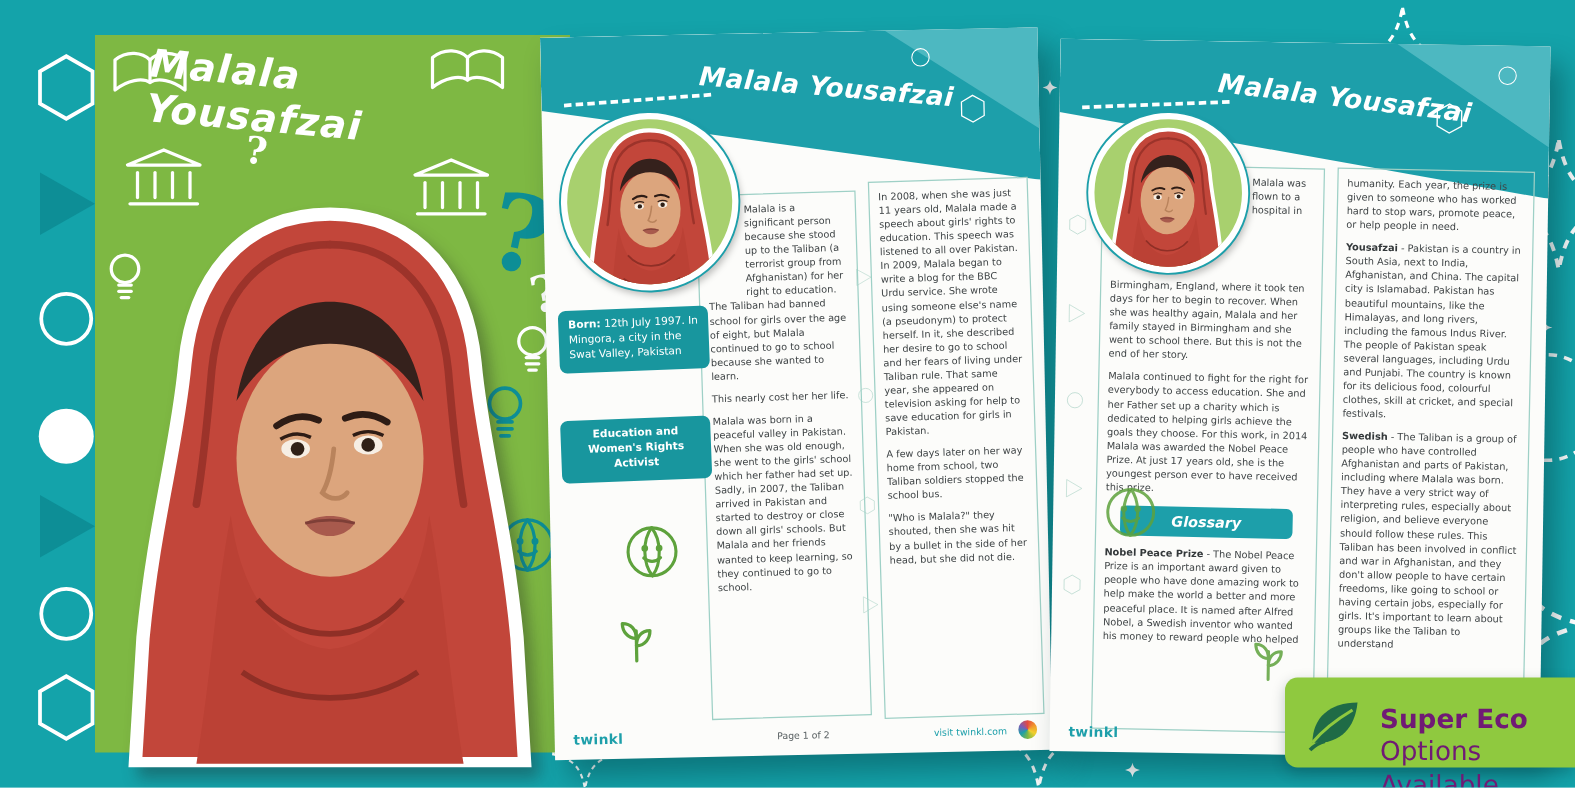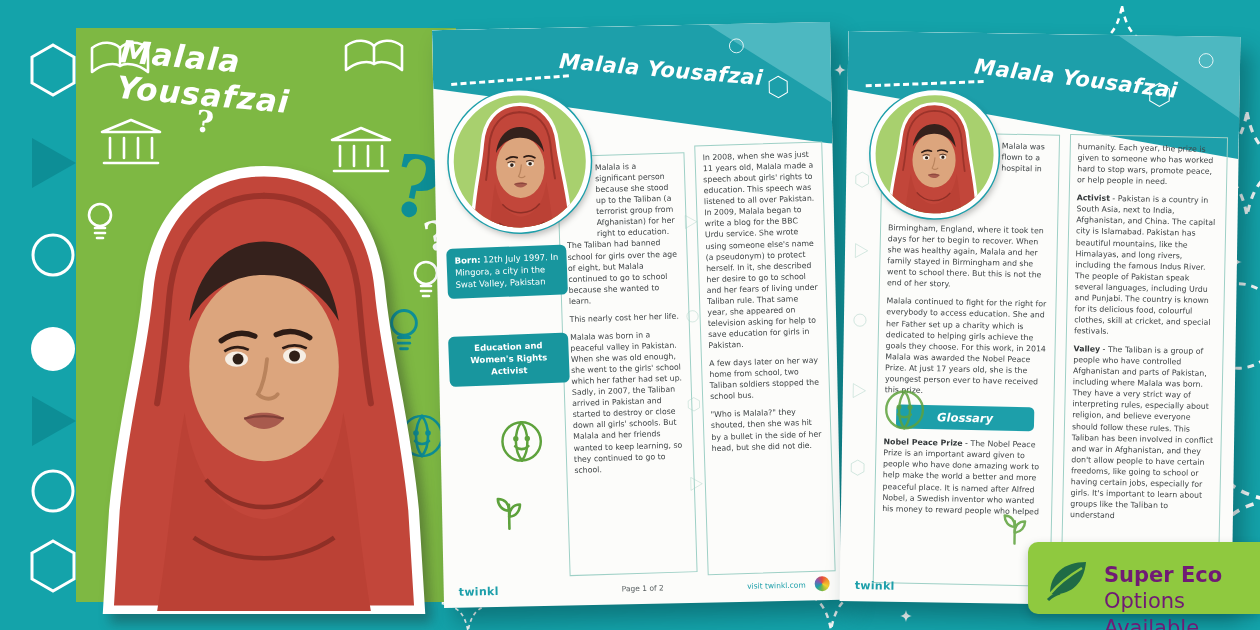--- a/index.html
+++ b/index.html
@@ -346,25 +346,25 @@
       <div class="glossary-banner">Glossary</div>
       <p>
         <b>Nobel Peace Prize</b>
         <span>- The Nobel Peace Prize is an important award given to people who have done amazing work to help make the world a better and more peaceful place. It is named after Alfred Nobel, a Swedish inventor who wanted his money to reward people who helped</span>
       </p>
     </div>
 
     <div class="col" style="top:100px;left:222px;width:158px;height:452px;transform:rotate(0.3deg)">
       <p>humanity. Each year, the prize is given to someone who has worked hard to stop wars, promote peace, or help people in need.</p>
       <p>
-        <b>Activist</b>
+        <b>Yousafzai</b>
         <span>- Pakistan is a country in South Asia, next to India, Afghanistan, and China. The capital city is Islamabad. Pakistan has beautiful mountains, like the Himalayas, and long rivers, including the famous Indus River. The people of Pakistan speak several languages, including Urdu and Punjabi. The country is known for its delicious food, colourful clothes, skill at cricket, and special festivals.</span>
       </p>
       <p>
-        <b>Valley</b>
+        <b>Swedish</b>
         <span>- The Taliban is a group of people who have controlled Afghanistan and parts of Pakistan, including where Malala was born. They have a very strict way of interpreting rules, especially about religion, and believe everyone should follow these rules. This Taliban has been involved in conflict and war in Afghanistan, and they don't allow people to have certain freedoms, like going to school or having certain jobs, especially for girls. It's important to learn about groups like the Taliban to understand</span>
       </p>
     </div>
 
     <svg class="doodle green" style="left:40px;top:356px;width:44px;height:44px;opacity:.85" viewBox="0 0 48 48">
         <circle cx="24" cy="24" r="20"></circle>
         <path d="M24,4 C16,14 16,34 24,44"></path>
         <path d="M24,4 C32,14 32,34 24,44"></path>
         <circle cx="18" cy="21" r="1.5"></circle>
         <circle cx="30" cy="21" r="1.5"></circle>

